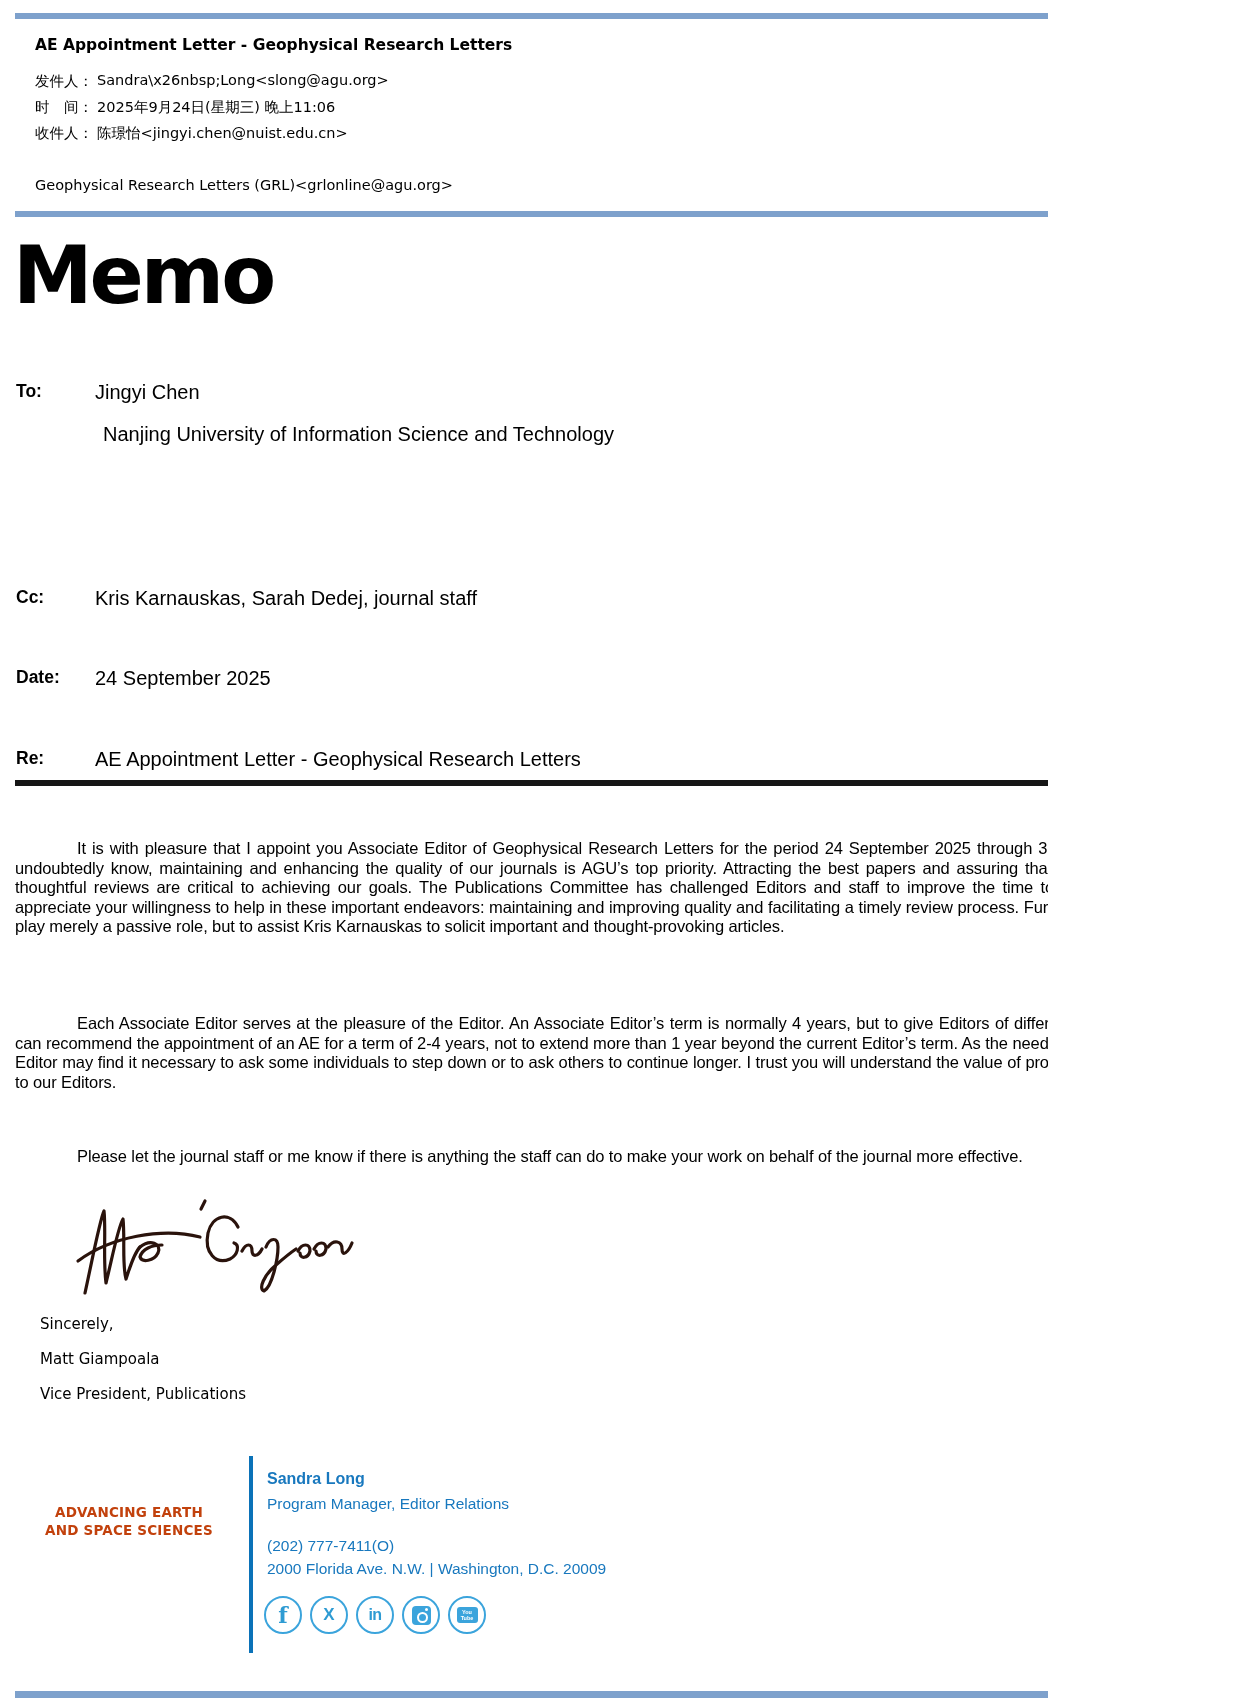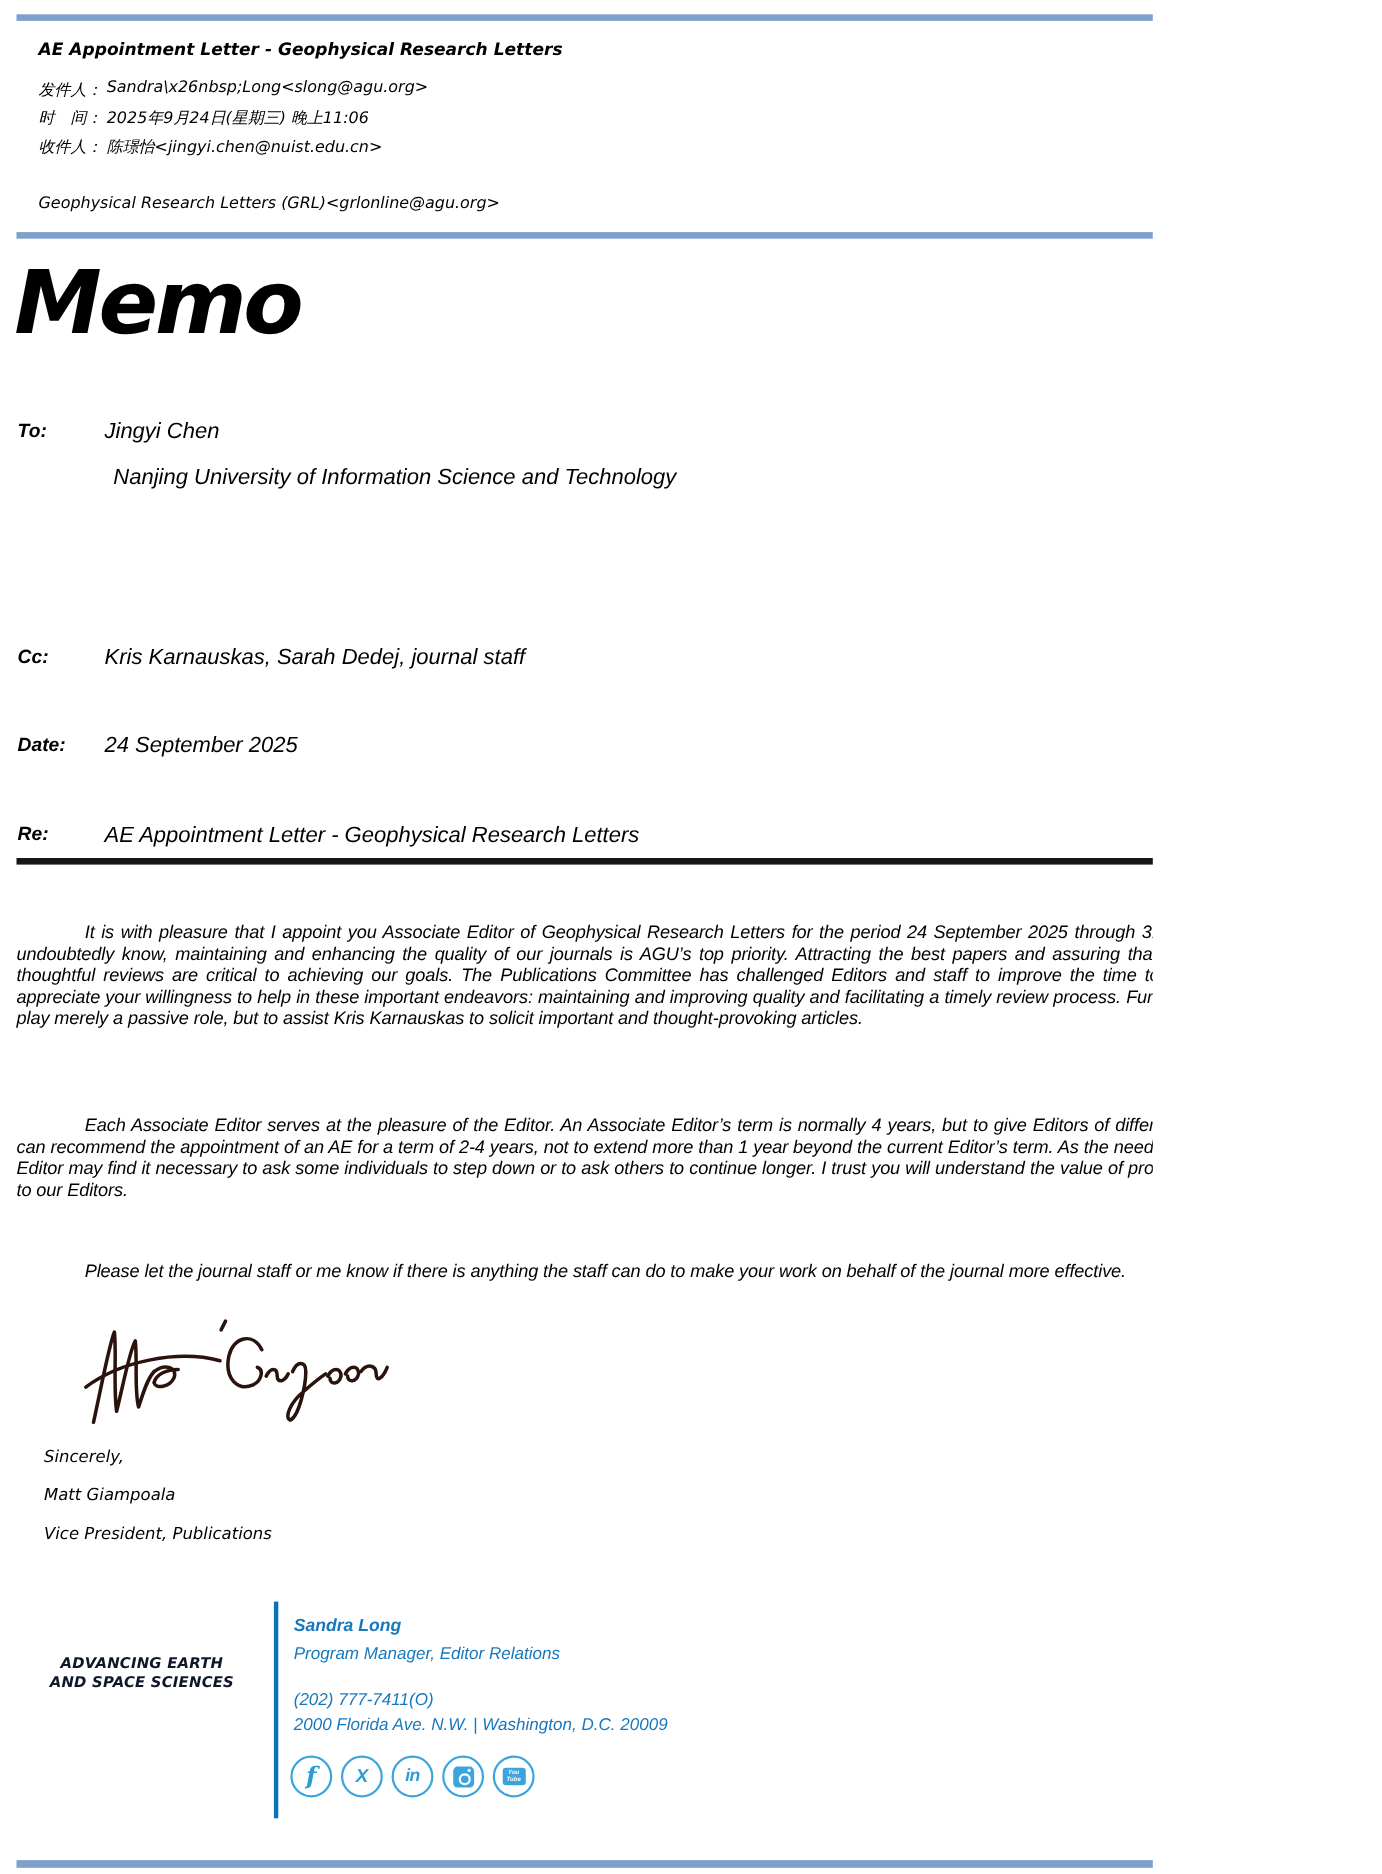--- a/index.html
+++ b/index.html
@@ -3,21 +3,20 @@
 <meta charset="utf-8">
 <style>
   html,body{margin:0;padding:0;background:#ffffff;}
   .page{
     position:relative;
     width:1048px;height:1704px;
     background:#ffffff;
     font-family:"Liberation Sans", sans-serif;
     color:#000;
     overflow:hidden;
-    font-style:italic;
   }
   .hbar{position:absolute;left:15px;width:1227px;height:6px;background:#7EA1CC;}
   #bar-top{top:13px;}
   #bar-mid{top:211px;}
   #bar-bottom{top:1691px;height:7px;}
 
   
   .subject{position:absolute;left:35px;top:36px;font-size:15.5px;font-weight:bold;font-family:"DejaVu Sans", sans-serif;}
   .hf-row{position:absolute;left:35px;display:flex;font-size:14.5px;font-family:"DejaVu Sans", sans-serif;white-space:nowrap;}
   .hf-label{margin-right:4px;}
@@ -51,21 +50,21 @@
   .signature{position:absolute;left:70px;top:1198px;width:300px;height:102px;}
   .closing-line{position:absolute;left:16px;font-size:15px;font-family:"DejaVu Sans", sans-serif;margin-left:24px;}
   #closing-sincerely{top:1315px;}
   #closing-name{top:1350px;}
   #closing-title{top:1385px;}
 
   
   .agu-box{position:absolute;left:40px;top:1496px;width:178px;text-align:center;}
   .agu-word{position:relative;display:inline-block;font-size:78px;line-height:68px;font-weight:bold;letter-spacing:-4px;font-family:"DejaVu Sans", sans-serif;color:#1D4559;}
   .agu-word .agu-light{position:absolute;left:0;top:0;color:#2BA7E0;clip-path:inset(54% 0 0 0);}
-  .agu-tagline{margin-top:8px;font-size:13.5px;line-height:17.5px;font-weight:bold;color:#0f172a;letter-spacing:0.2px;font-family:"DejaVu Sans", sans-serif;}
+  .agu-tagline{margin-top:8px;font-size:13.5px;line-height:17.5px;font-weight:bold;color:#c2410c;letter-spacing:0.2px;font-family:"DejaVu Sans", sans-serif;}
   .footer-vline{position:absolute;left:249px;top:1456px;width:4px;height:197px;background:#0B72B8;}
   .ft{position:absolute;left:267px;color:#1878BE;font-size:15.5px;}
   #ft-name{top:1470px;font-weight:bold;font-size:16px;}
   #ft-title{top:1495px;}
   #ft-phone{top:1537px;}
   #ft-address{top:1560px;}
   .social-row{position:absolute;left:264px;top:1596px;display:flex;gap:8px;}
   .soc{width:38px;height:38px;border:2.5px solid #3BA4DC;border-radius:50%;box-sizing:border-box;
        display:flex;align-items:center;justify-content:center;color:#2E9BD3;cursor:pointer;}
   .soc-f{font-size:22px;font-weight:bold;font-family:"DejaVu Serif", serif;}

